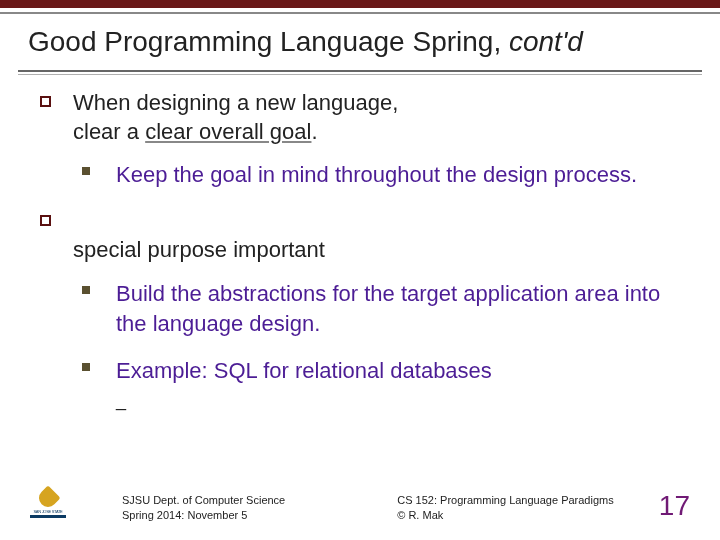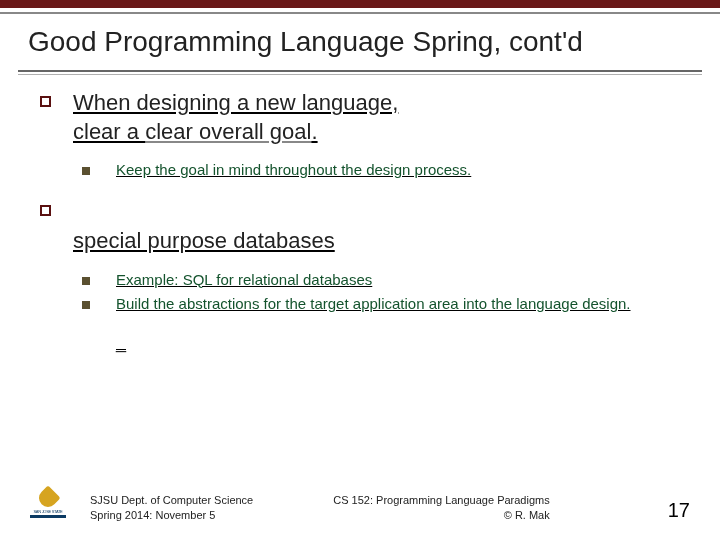--- a/index.html
+++ b/index.html
@@ -23,34 +23,34 @@
     margin-top: 4px;
   }
   .title-area {
     padding: 12px 28px 6px 28px;
   }
   .title {
     font-size: 28px;
     color: #222222;
   }
   .title .it {
+    font-style: italic;
   }
   .title-underline {
     height: 2px;
     background: #666666;
     margin: 6px 18px 0 18px;
   }
   .title-underline-thin {
     height: 1px;
     background: #b0b0b0;
     margin: 2px 18px 0 18px;
   }
   .content {
     padding: 14px 40px 0 40px;
-    text-decoration: underline;
   }
   .item-l1 {
     display: flex;
     align-items: flex-start;
     margin-bottom: 14px;
   }
   .bullet-sq {
     width: 11px;
     height: 11px;
     border: 2px solid #5a1010;
@@ -77,38 +77,39 @@
   }
   .bullet-sm {
     width: 8px;
     height: 8px;
     background: #5a5030;
     flex: 0 0 auto;
     margin-top: 7px;
     margin-right: 26px;
   }
   .l2-text {
-    font-size: 15px;
-    color: #14532d;
+    font-size: 22px;
+    color: #4c1d95;
     line-height: 1.35;
   }
   .dash-row {
     margin-left: 76px;
     font-size: 18px;
     color: #222222;
     margin-top: 2px;
   }
   .footer {
     position: absolute;
     bottom: 18px;
     left: 0;
     width: 100%;
     padding: 0 30px;
     display: flex;
     align-items: flex-end;
+    gap: 32px;
   }
   .logo {
     width: 36px;
     height: 34px;
     flex: 0 0 auto;
     margin-right: 24px;
     position: relative;
   }
   .logo .flame {
     width: 18px;
@@ -140,27 +141,27 @@
   }
   .foot-left {
     font-size: 11px;
     color: #222222;
     line-height: 1.3;
   }
   .foot-center {
     font-size: 11px;
     color: #222222;
     line-height: 1.3;
-    text-align: right;
+    text-align: left;
     margin-left: 80px;
   }
   .pagenum {
     margin-left: auto;
-    font-size: 20px;
-    color: #000000;
+    font-size: 28px;
+    color: #701a75;
   }
 </style>
 </head>
 <body>
 
 <div class="top-stripe"></div>
 <div class="top-line"></div>
 
 <div class="title-area">
   <div class="title">
@@ -182,32 +183,32 @@
 
   <div class="item-l2">
     <div class="bullet-sm"></div>
     <div class="l2-text">Keep the goal in mind throughout the design process.</div>
   </div>
 
   <div class="item-l1">
     <div class="bullet-sq"></div>
     <div class="l1-text">
       <br>
-      <span>special purpose databases</span>
+      <span>special purpose important</span>
     </div>
+  </div>
+
+  <div class="item-l2">
+    <div class="bullet-sm"></div>
+    <div class="l2-text">Build the abstractions for the target application area into the language design.</div>
   </div>
 
   <div class="item-l2" style="margin-bottom:4px;">
     <div class="bullet-sm"></div>
     <div class="l2-text">Example: SQL for relational databases</div>
-  </div>
-
-  <div class="item-l2">
-    <div class="bullet-sm"></div>
-    <div class="l2-text">Build the abstractions for the target application area into the language design.</div>
   </div>
 
   <div class="dash-row">_</div>
 
 </div>
 
 <div class="footer">
   <div class="logo">
     <div class="flame"></div>
     <div class="txt">SAN JOSE STATE</div>

